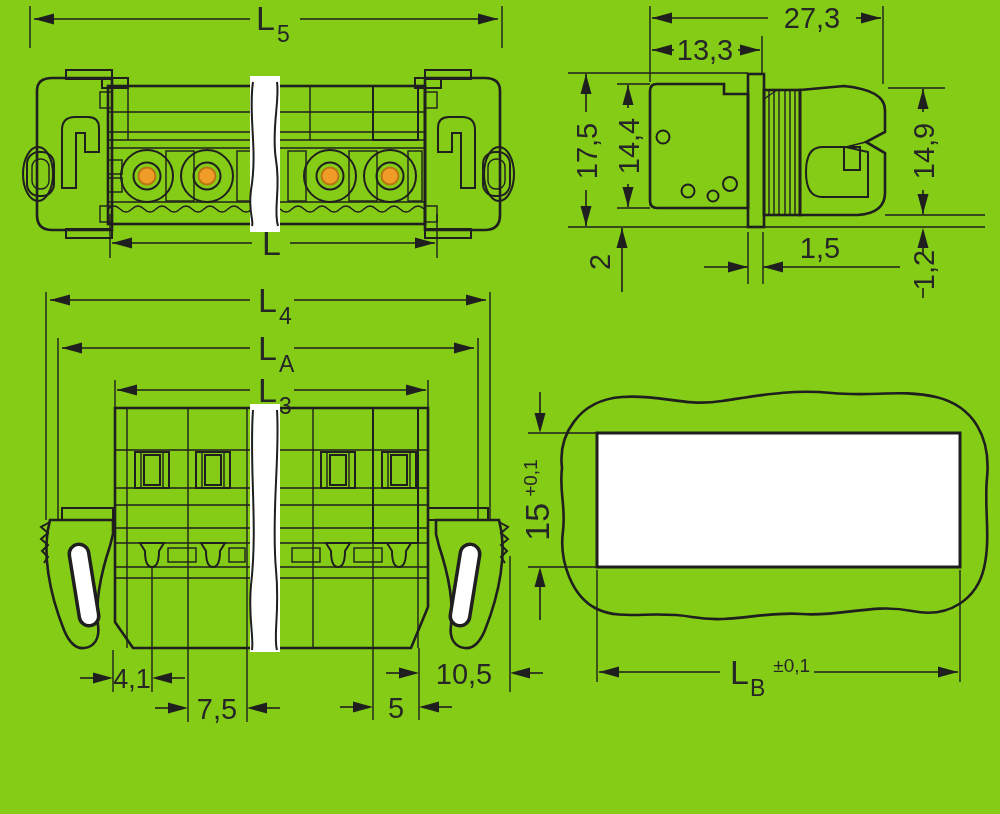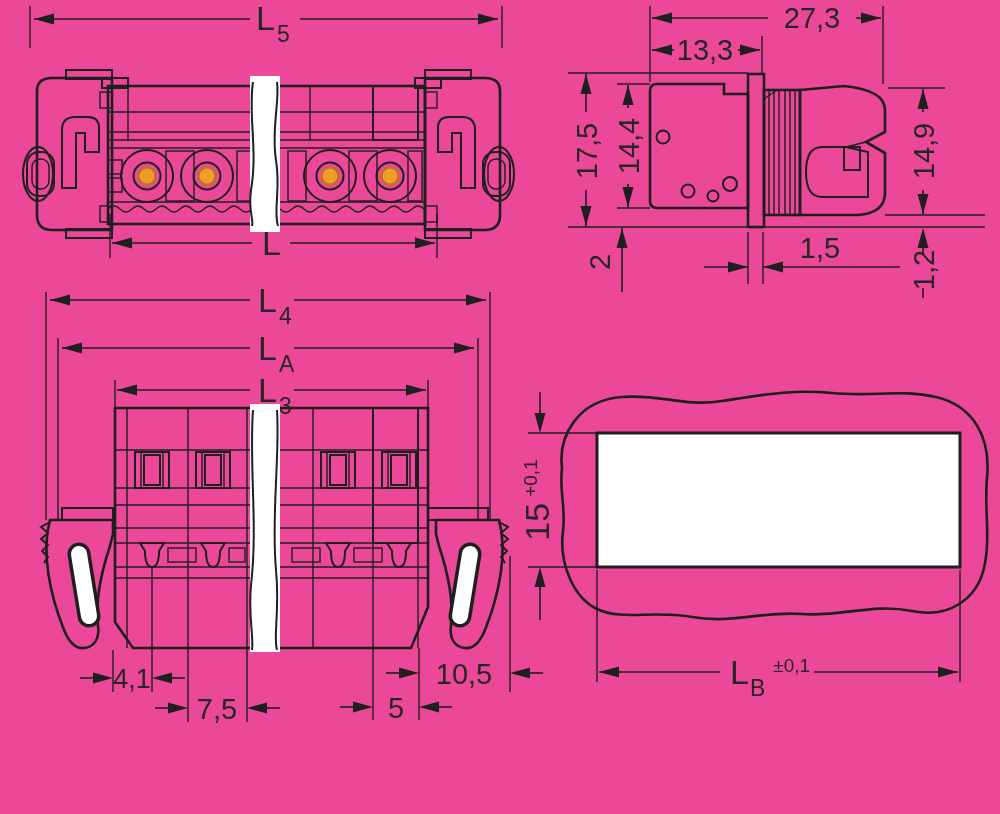--- a/index.html
+++ b/index.html
@@ -1,16 +1,16 @@
 <!DOCTYPE html>
 <html><head>
 <meta charset="utf-8">
 <style>
   html,body{margin:0;padding:0;background:#ffffff;}
-  #stage{position:relative;width:1000px;height:814px;background:#ec4899;overflow:hidden;}
+  #stage{position:relative;width:1000px;height:814px;background:#84cc16;overflow:hidden;}
   svg{position:absolute;left:0;top:0;}
   svg text{font-family:"Liberation Sans","DejaVu Sans",sans-serif;fill:#262626;}
   .num{font-size:29px;}
   .numS{font-size:27px;}
   .big{font-size:34px;}
   .sub{font-size:23px;}
   .tol{font-size:19px;}
   .dl{stroke:#1f1f1f;stroke-width:1.6;fill:none;}
   .xl{stroke:#1f1f1f;stroke-width:1.4;fill:none;}
   .ah{fill:#1f1f1f;stroke:none;}

